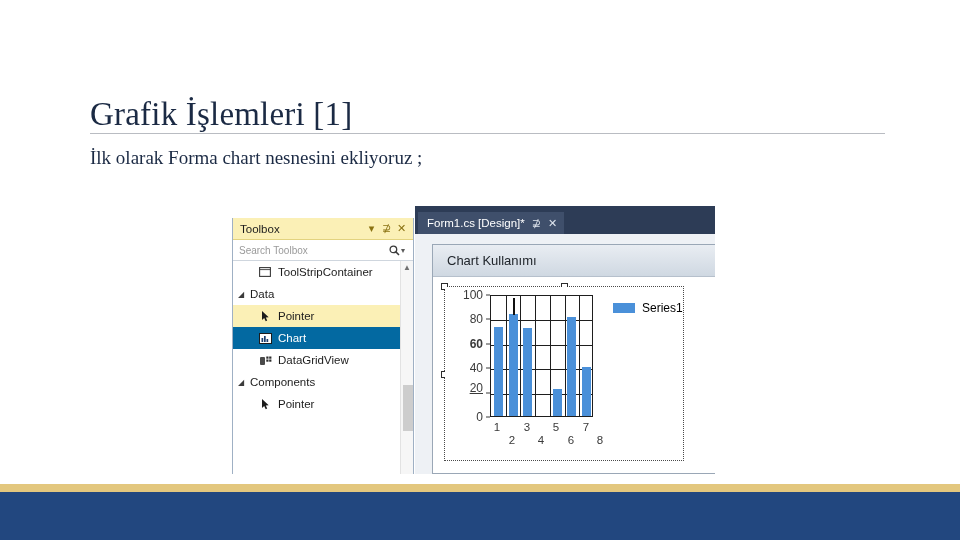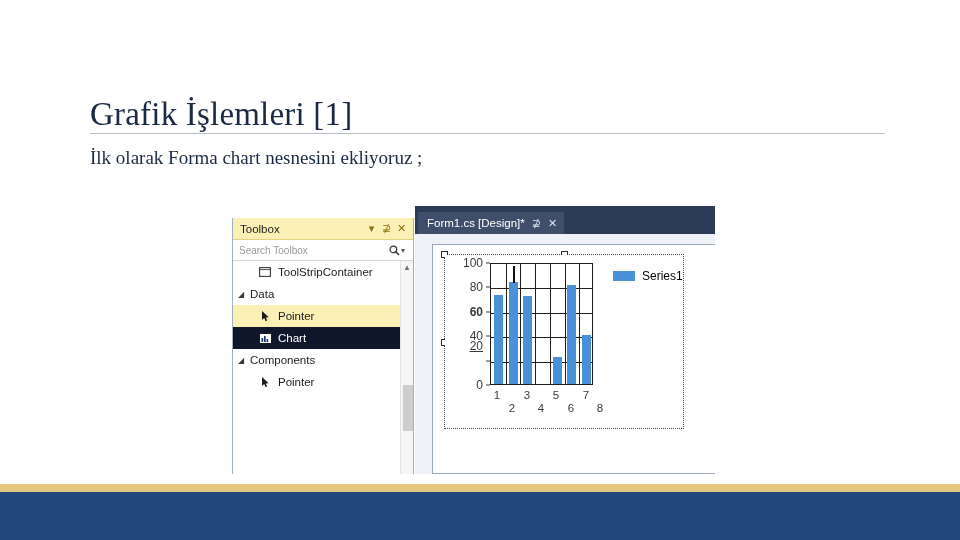--- a/index.html
+++ b/index.html
@@ -63,21 +63,21 @@
   .tb-row {
     height:22px; display:flex; align-items:center;
     font-size:11.5px; color:#1c1c1c; padding-left:6px;
   }
   .tb-row .tb-ico { width:26px; display:flex; align-items:center; justify-content:center; }
   .tb-row .tb-lbl { white-space:nowrap; }
   .tb-row.indent .tb-ico { margin-left:13px; }
   .tb-row.group { padding-left:5px; }
   .tb-row.group .tb-arrow { width:12px; font-size:8px; color:#3b3b3b; }
   .tb-row.hover { background:#fbf0b6; }
-  .tb-row.selected { background:#0f172a; color:#ffffff; }
+  .tb-row.selected { background:#0369a1; color:#ffffff; }
 
   #toolbox-scroll {
     position:absolute; right:0; top:0; width:13px; height:224px;
     background:#f6f6f6; border-left:1px solid #e2e2e2;
   }
   #tb-scroll-up {
     height:13px; display:flex; align-items:center; justify-content:center;
     font-size:8px; color:#707070;
   }
   #tb-scroll-thumb {
@@ -232,20 +232,32 @@
               <rect x="2.5" y="5" width="1.7" height="4" fill="#1c3f6e"></rect>
               <rect x="5" y="3" width="1.7" height="6" fill="#1c3f6e"></rect>
               <rect x="7.5" y="6" width="1.7" height="3" fill="#1c3f6e"></rect>
             </svg>
         </span>
         <span class="tb-lbl">Chart</span>
       </div>
 
 
 
+      <div class="tb-row indent">
+        <span class="tb-ico">
+          <svg width="13" height="11" viewBox="0 0 13 11">
+              <rect x="1" y="2" width="5" height="8" rx="1" fill="#4a4a4a"></rect>
+              <rect x="7.3" y="1.5" width="2.2" height="2.2" fill="#2a2a2a"></rect>
+              <rect x="10.2" y="1.5" width="2.2" height="2.2" fill="#2a2a2a"></rect>
+              <rect x="7.3" y="4.5" width="2.2" height="2.2" fill="#2a2a2a"></rect>
+              <rect x="10.2" y="4.5" width="2.2" height="2.2" fill="#2a2a2a"></rect>
+            </svg>
+        </span>
+        <span class="tb-lbl">DataGridView</span>
+      </div>
 
 
       <div class="tb-row group">
         <span class="tb-arrow">◢</span>
         <span class="tb-lbl">Components</span>
       </div>
 
       <div class="tb-row indent">
         <span class="tb-ico">
           <svg width="9" height="11" viewBox="0 0 9 11">
@@ -268,35 +280,38 @@
       <div id="tab-active">
         <span id="tab-label">Form1.cs [Design]*</span>
         <span class="tab-ico">⊉</span>
         <span class="tab-ico">✕</span>
       </div>
     </div>
 
     <div id="designer-surface">
       <div id="form-window">
 
+        <div id="form-caption">
+          <span id="form-caption-text">Chart Kullanımı</span>
+        </div>
 
         <div id="form-client">
 
           <div id="sel-box">
             <div class="handle h-tl"></div>
             <div class="handle h-tm"></div>
             <div class="handle h-ml"></div>
           </div>
 
           <div id="chart-control">
             <div id="plot-wrap">
               <div id="y-labels">
                   <div class="ytick" style="top: 122px;">0</div>
                   <div class="ytick-mark" style="top: 122px;"></div>
-                  <div class="ytick" style="top: 83px; text-decoration: underline;">20</div>
+                  <div class="ytick" style="top: 93px; text-decoration: underline;">20</div>
                   <div class="ytick-mark" style="top: 97.6px;"></div>
                   <div class="ytick" style="top: 73.2px;">40</div>
                   <div class="ytick-mark" style="top: 73.2px;"></div>
                   <div class="ytick" style="top: 48.8px; font-weight: bold;">60</div>
                   <div class="ytick-mark" style="top: 48.8px;"></div>
                   <div class="ytick" style="top: 24.4px;">80</div>
                   <div class="ytick-mark" style="top: 24.4px;"></div>
                   <div class="ytick" style="top: 0px;">100</div>
                   <div class="ytick-mark" style="top: 0px;"></div>
                 </div>

